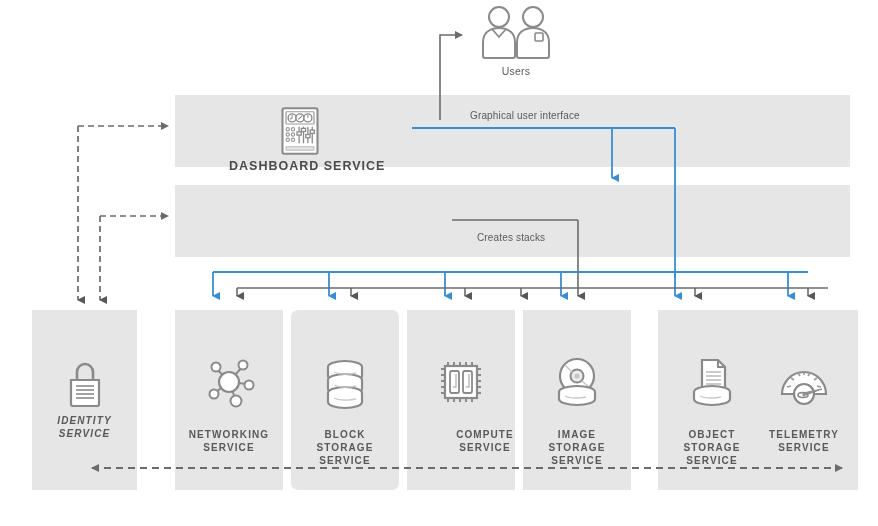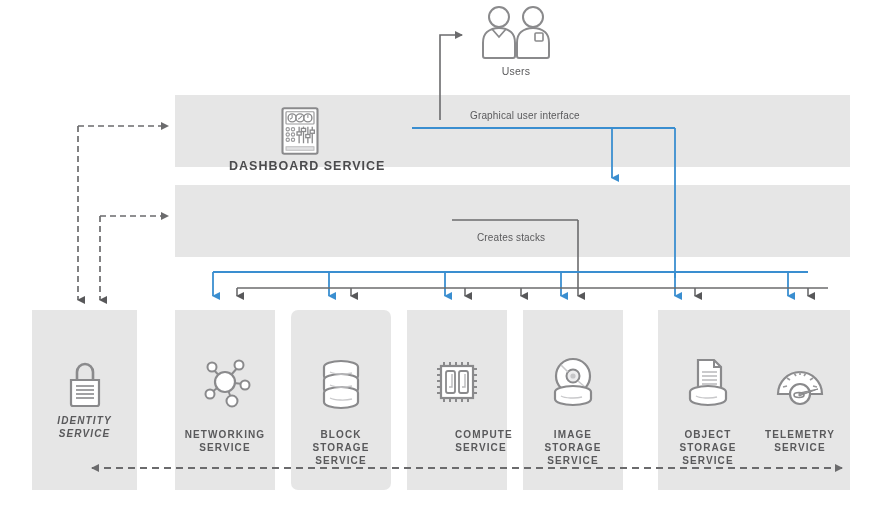--- a/index.html
+++ b/index.html
@@ -20,21 +20,21 @@
     position:absolute;
     background:#e6e6e6;
   }
   #band-dashboard{left:175px;top:95px;width:675px;height:72px;}
   #band-orchestration{left:175px;top:185px;width:675px;height:72px;}
 
   
   .col{
     position:absolute;
     top:310px;
-    width:100px;
+    width:108px;
     height:180px;
     background:#e6e6e6;
   }
   #col-identity{left:32px;width:105px;}
   #col-networking{left:175px;}
   #col-block{left:291px;border-radius:7px;}
   #col-compute{left:407px;}
   #col-image{left:523px;}
   #col-object{left:658px;}
   #col-telemetry{left:750px;}

